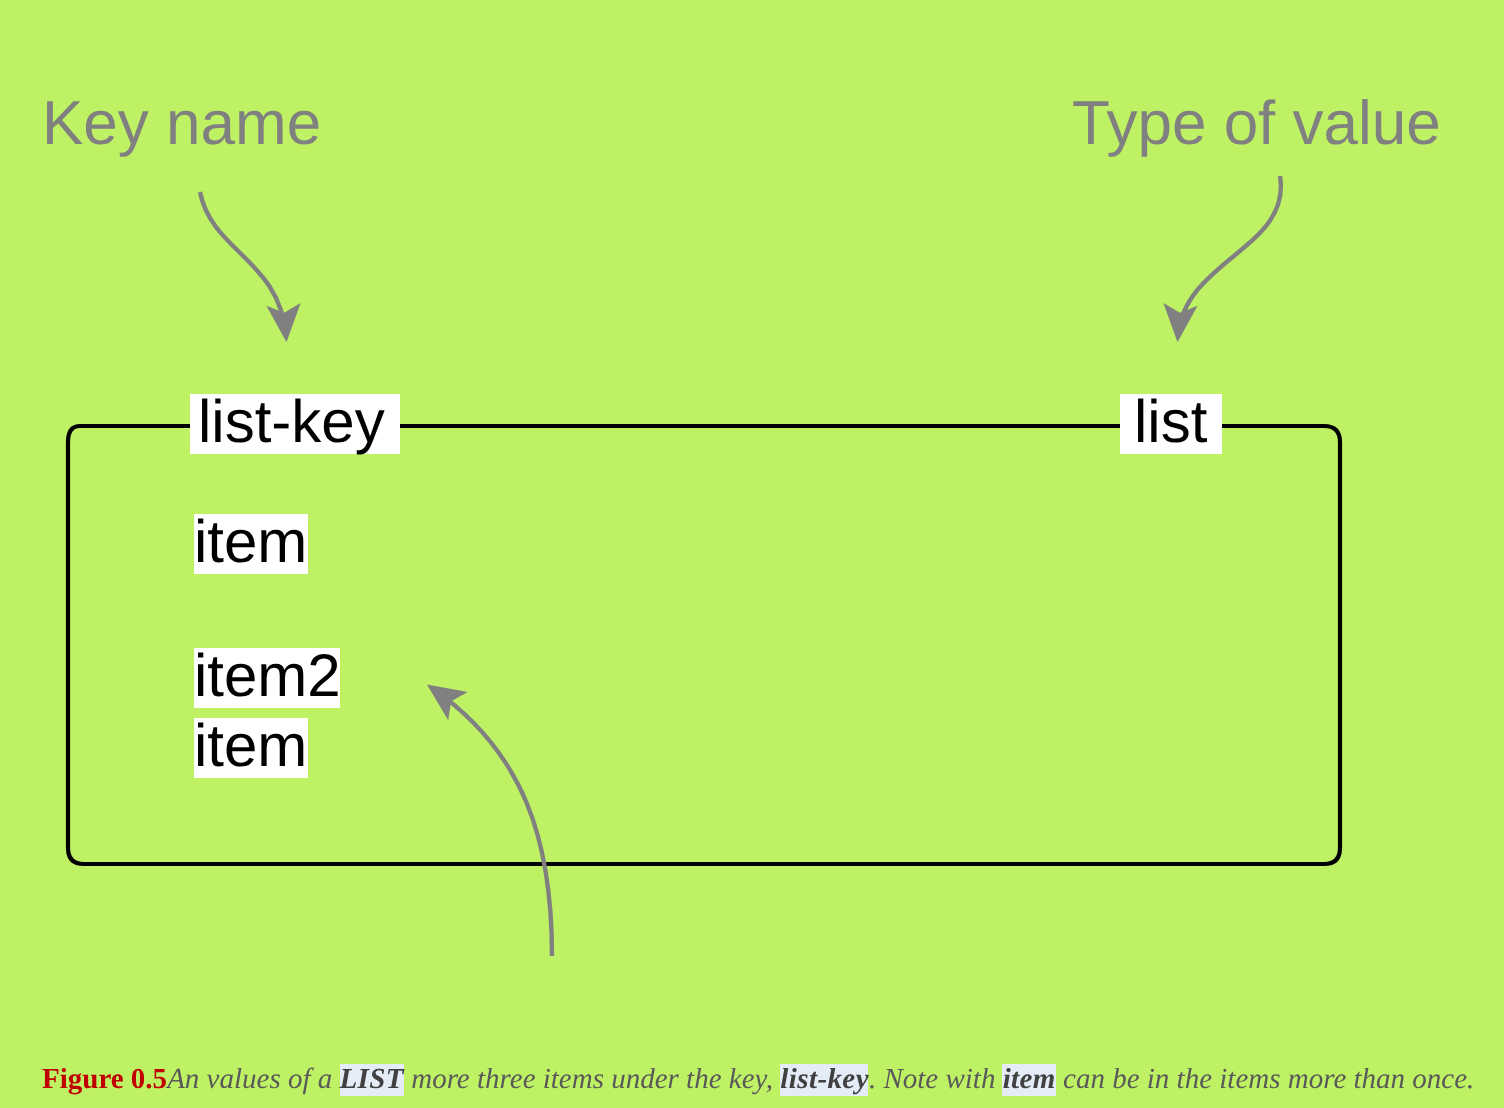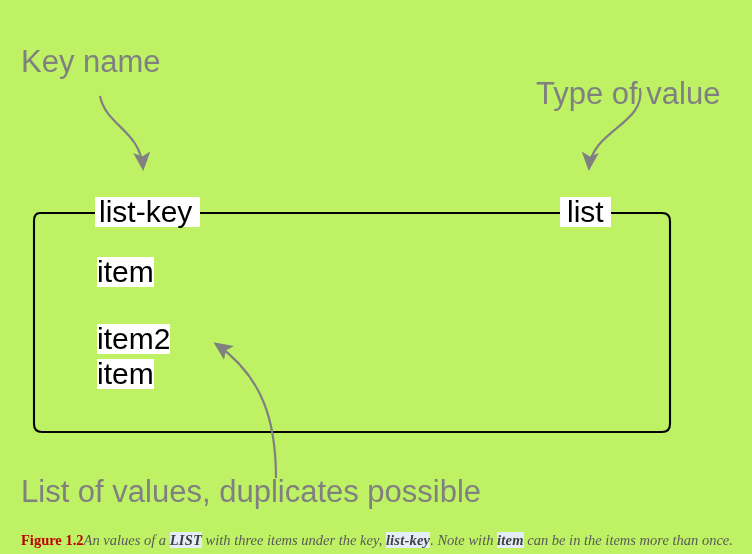--- a/index.html
+++ b/index.html
@@ -30,21 +30,20 @@
   }
   #label-key-name {
     left: 21px;
     top: 46px;
     font-size: 31px;
   }
   #label-type-of-value {
     left: 536px;
     top: 46px;
     font-size: 31px;
-    margin-top: 32px;
   }
   #label-list-of-values {
     left: 21px;
     top: 476px;
     font-size: 31px;
   }
 
   
   #vector {
     position: absolute;
@@ -139,25 +138,24 @@
 
     <path d="M 640 88 C 646 124, 592 130, 589 168" fill="none" stroke="#808080" stroke-width="2.2" marker-end="url(#arrowhead-gray)"></path>
 
     <path d="M 276 478 C 276 420, 262 376, 216 344" fill="none" stroke="#808080" stroke-width="2.2" marker-end="url(#arrowhead-gray)"></path>
   </svg>
 
   <div class="annot" id="label-key-name">Key name</div>
 
   <div class="annot" id="label-type-of-value">Type of value</div>
 
-  <div class="annot" id="label-list-of-values">List of values, duplicates possible</div>
 
   <div class="dtext" id="key-text">list-key</div>
 
   <div class="dtext" id="type-text">list</div>
 
   <div class="dtext" id="item-1">item</div>
   <div class="dtext" id="item-2">item2</div>
   <div class="dtext" id="item-3">item</div>
 
-  <div id="caption"><span class="fig-no">Figure 1.2</span><span>An values of a </span><span class="code">LIST</span><span> with three items under the key, </span><span class="code">list-key</span><span>. Note with </span><span class="code">item</span><span> can be in the items more than once.</span></div>
+  <div id="caption"><span class="fig-no">Figure 0.5</span><span>An values of a </span><span class="code">LIST</span><span> more three items under the key, </span><span class="code">list-key</span><span>. Note with </span><span class="code">item</span><span> can be in the items more than once.</span></div>
 
 </div>
 
 </body></html>

